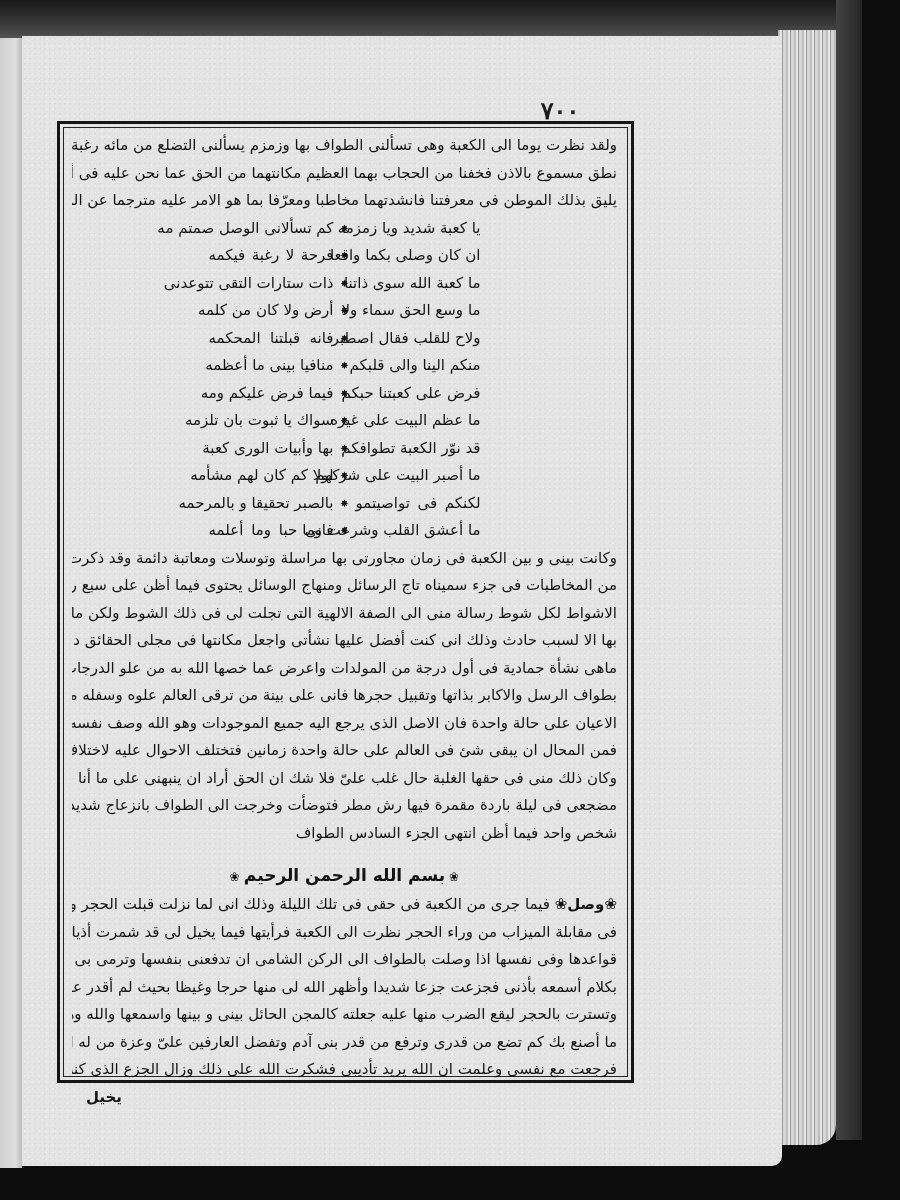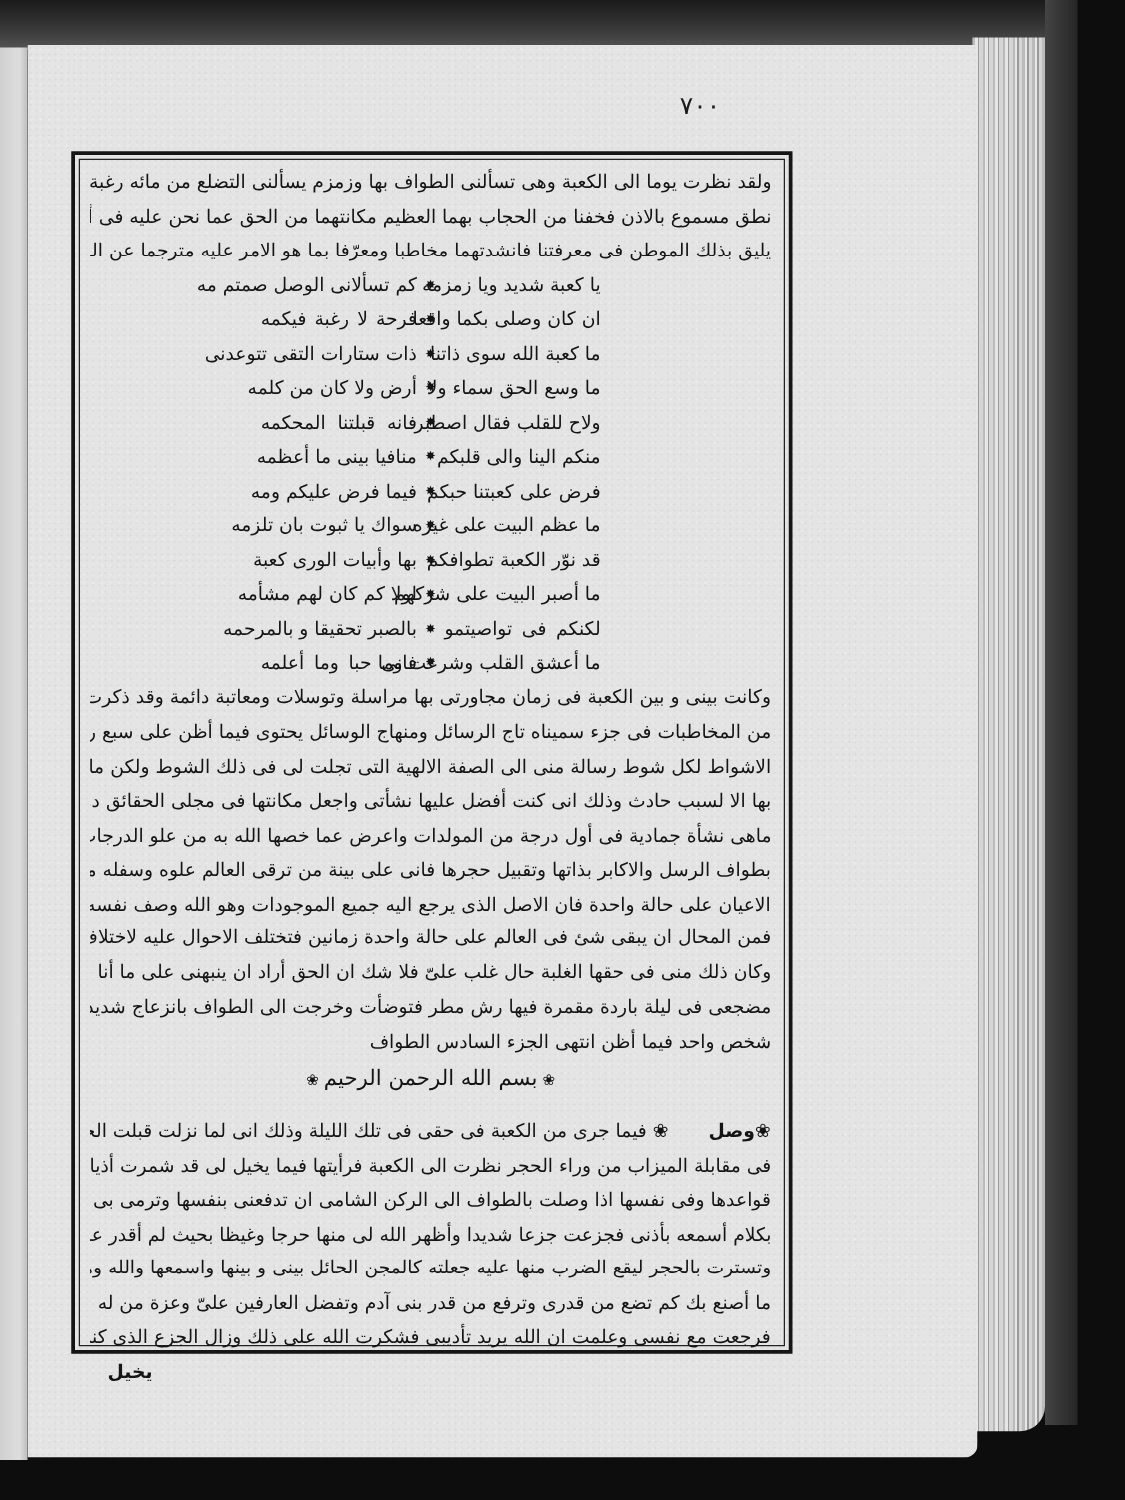--- a/index.html
+++ b/index.html
@@ -29,22 +29,22 @@
   .page-stack {
     position: absolute; left: 778px; top: 30px; width: 58px; height: 1115px;
     background: repeating-linear-gradient(90deg, #bbb 0 2px, #e6e6e6 2px 4px, #9a9a9a 4px 5px, #d5d5d5 5px 8px);
     border-bottom-right-radius: 20px;
   }
   .cover-edge {
     position: absolute; left: 836px; top: 0; width: 26px; height: 1140px;
     background: linear-gradient(90deg, #444, #262626);
   }
   .page-number {
-    position: absolute; left: 540px; top: 72px; width: 40px; text-align: center;
-    font-family: "DejaVu Serif", serif; font-size: 20px; font-weight: normal; color: #1b1b1b;
+    position: absolute; left: 540px; top: 96px; width: 40px; text-align: center;
+    font-family: "DejaVu Serif", serif; font-size: 24px; font-weight: bold; color: #1b1b1b;
   }
   .frame {
     position: absolute; left: 57px; top: 121px; width: 571px; height: 956px;
     border: 3px solid #151515;
     box-sizing: content-box;
   }
   .frame-inner {
     position: absolute; left: 3px; top: 3px; right: 3px; bottom: 3px;
     border: 1px solid #222;
     padding: 4px 10px 4px 8px;
@@ -59,24 +59,24 @@
   }
   .prose p.last { text-align-last: right; }
   .verses { margin: 0 0 0 0; }
   .verse {
     display: flex; flex-direction: row; justify-content: center; align-items: center;
     font-size: 15px; line-height: 27.5px; height: 27.5px;
   }
   .hemi { width: 125px; text-align: justify; text-align-last: justify; white-space: nowrap; }
   .star { width: 22px; text-align: center; font-size: 10px; }
   .basmala {
-    text-align: center; font-size: 17px; font-weight: normal; line-height: 32px; height: 44px;
+    text-align: center; font-size: 17px; font-weight: bold; line-height: 56px; height: 44px;
   }
   .basmala .orn { font-size: 12px; padding: 0 4px; }
-  .wasl { font-weight: bold; margin-left: 32px; }
+  .wasl { font-weight: bold; }
   .catchword {
     position: absolute; left: 86px; top: 1088px; direction: rtl;
     font-size: 15px; font-weight: bold; color: #151515;
   }
 </style>
 </head>
 <body>
 
 <div class="book-top"></div>
 <div class="left-page-sliver"></div>

